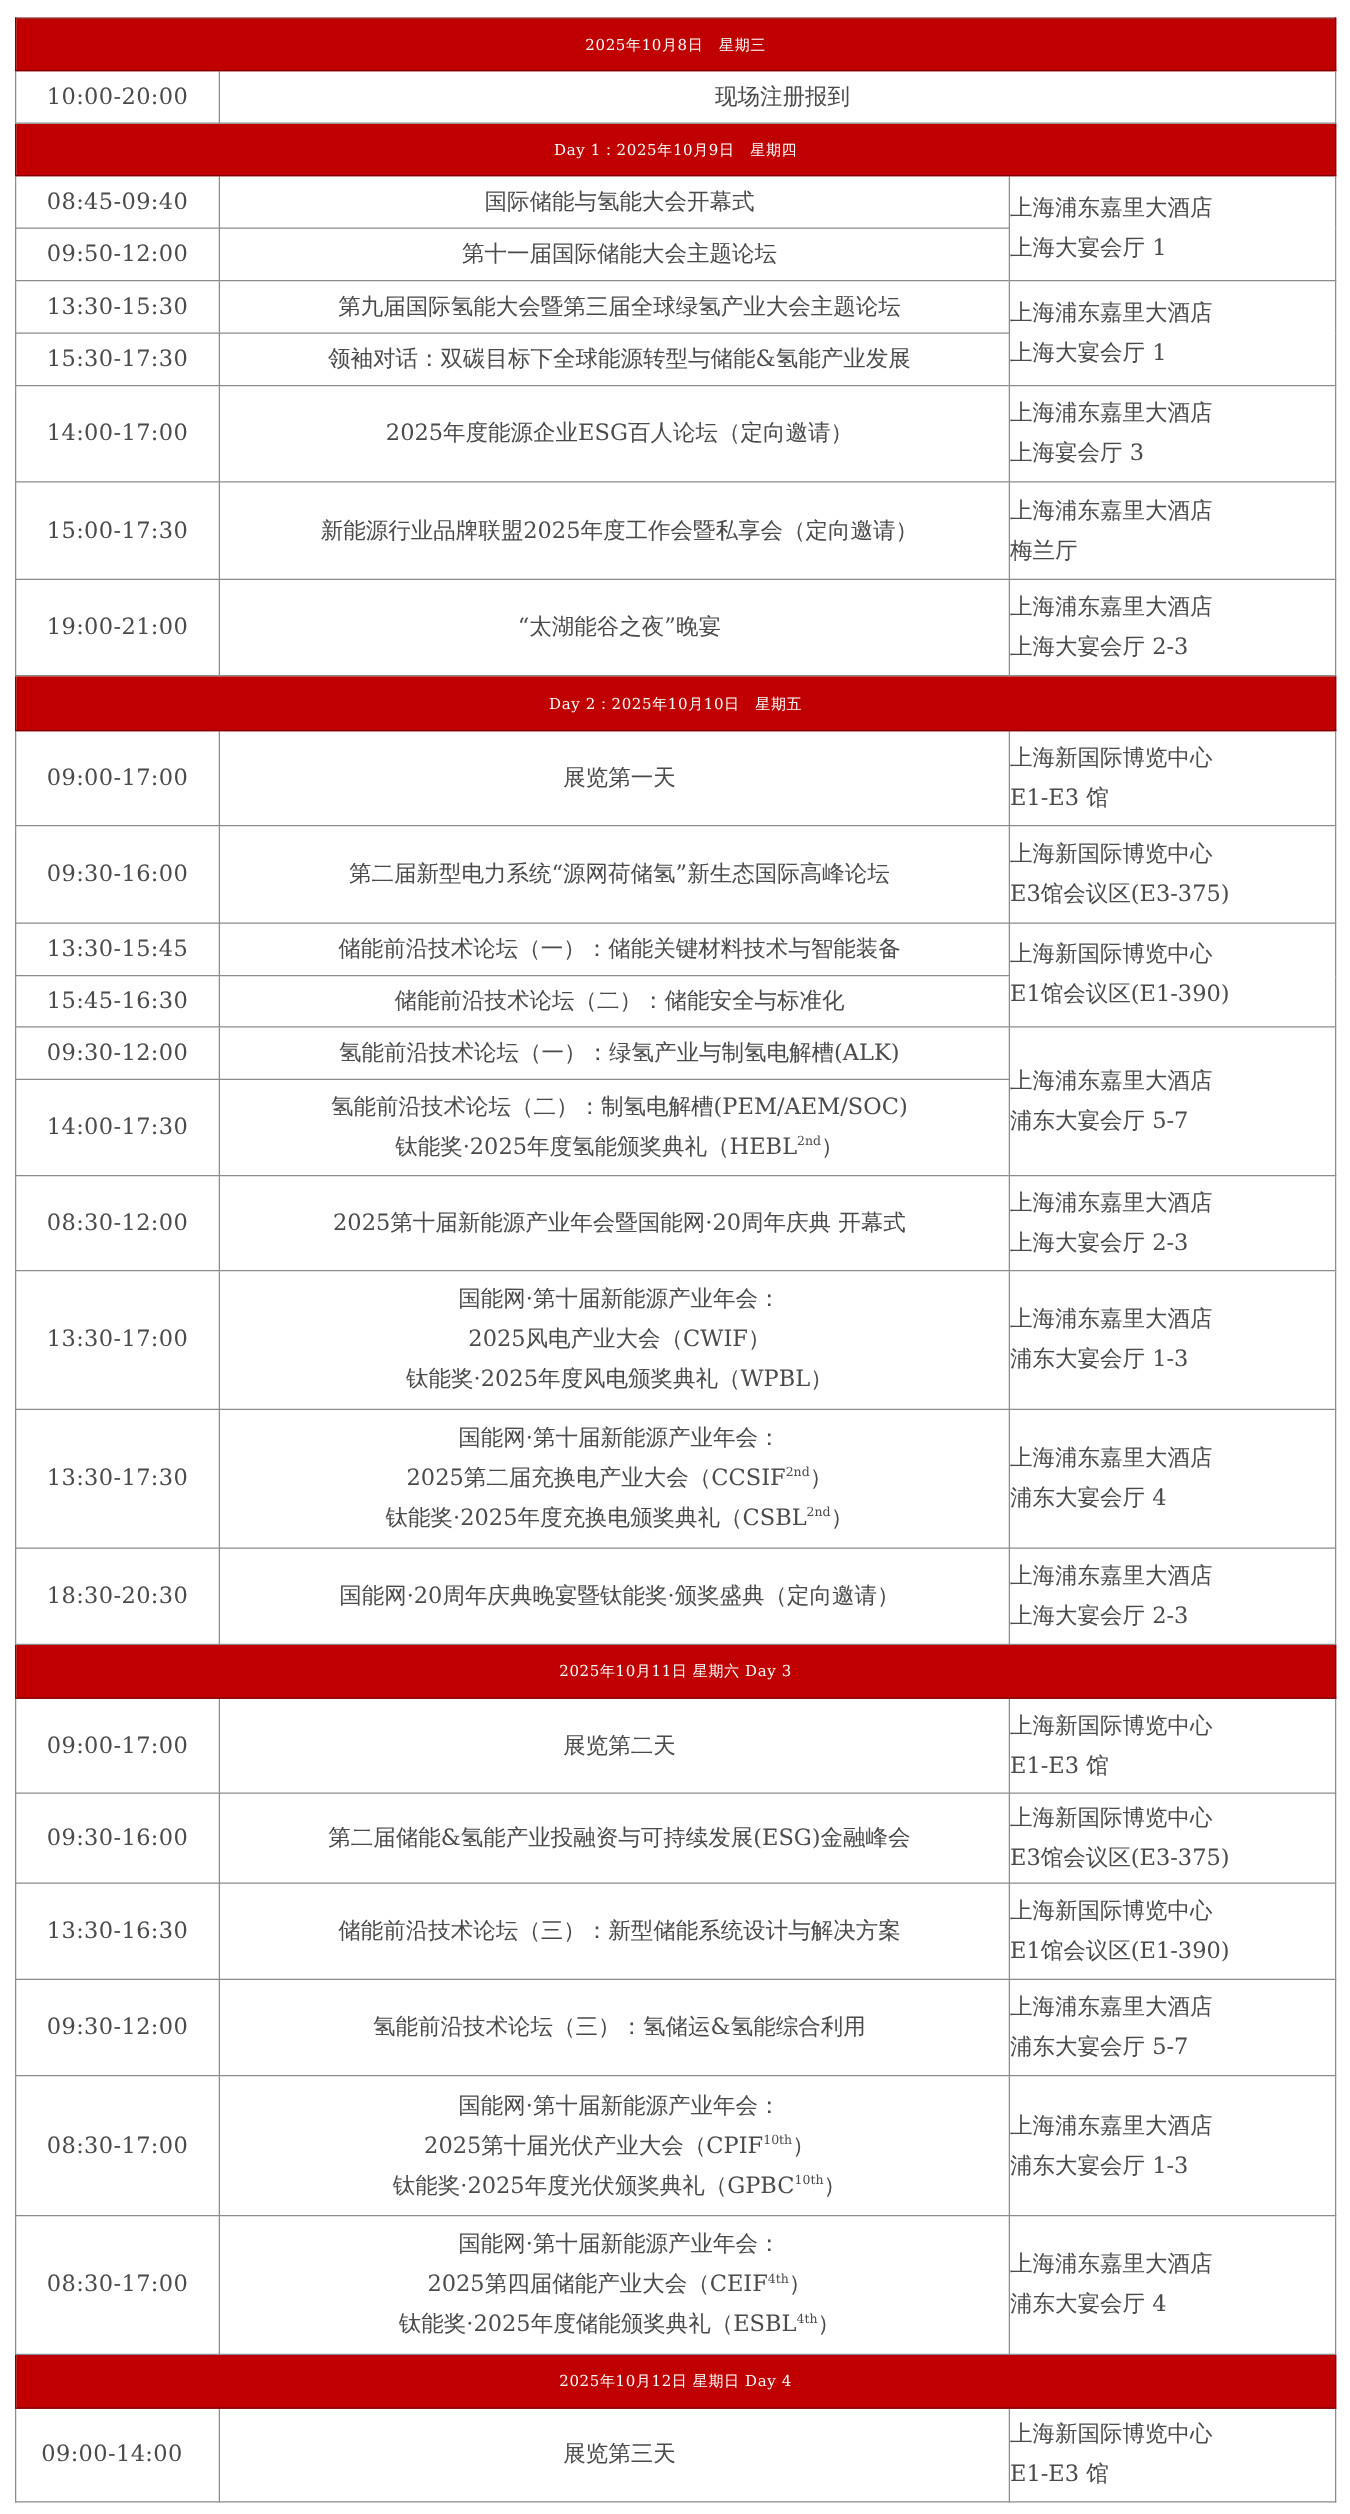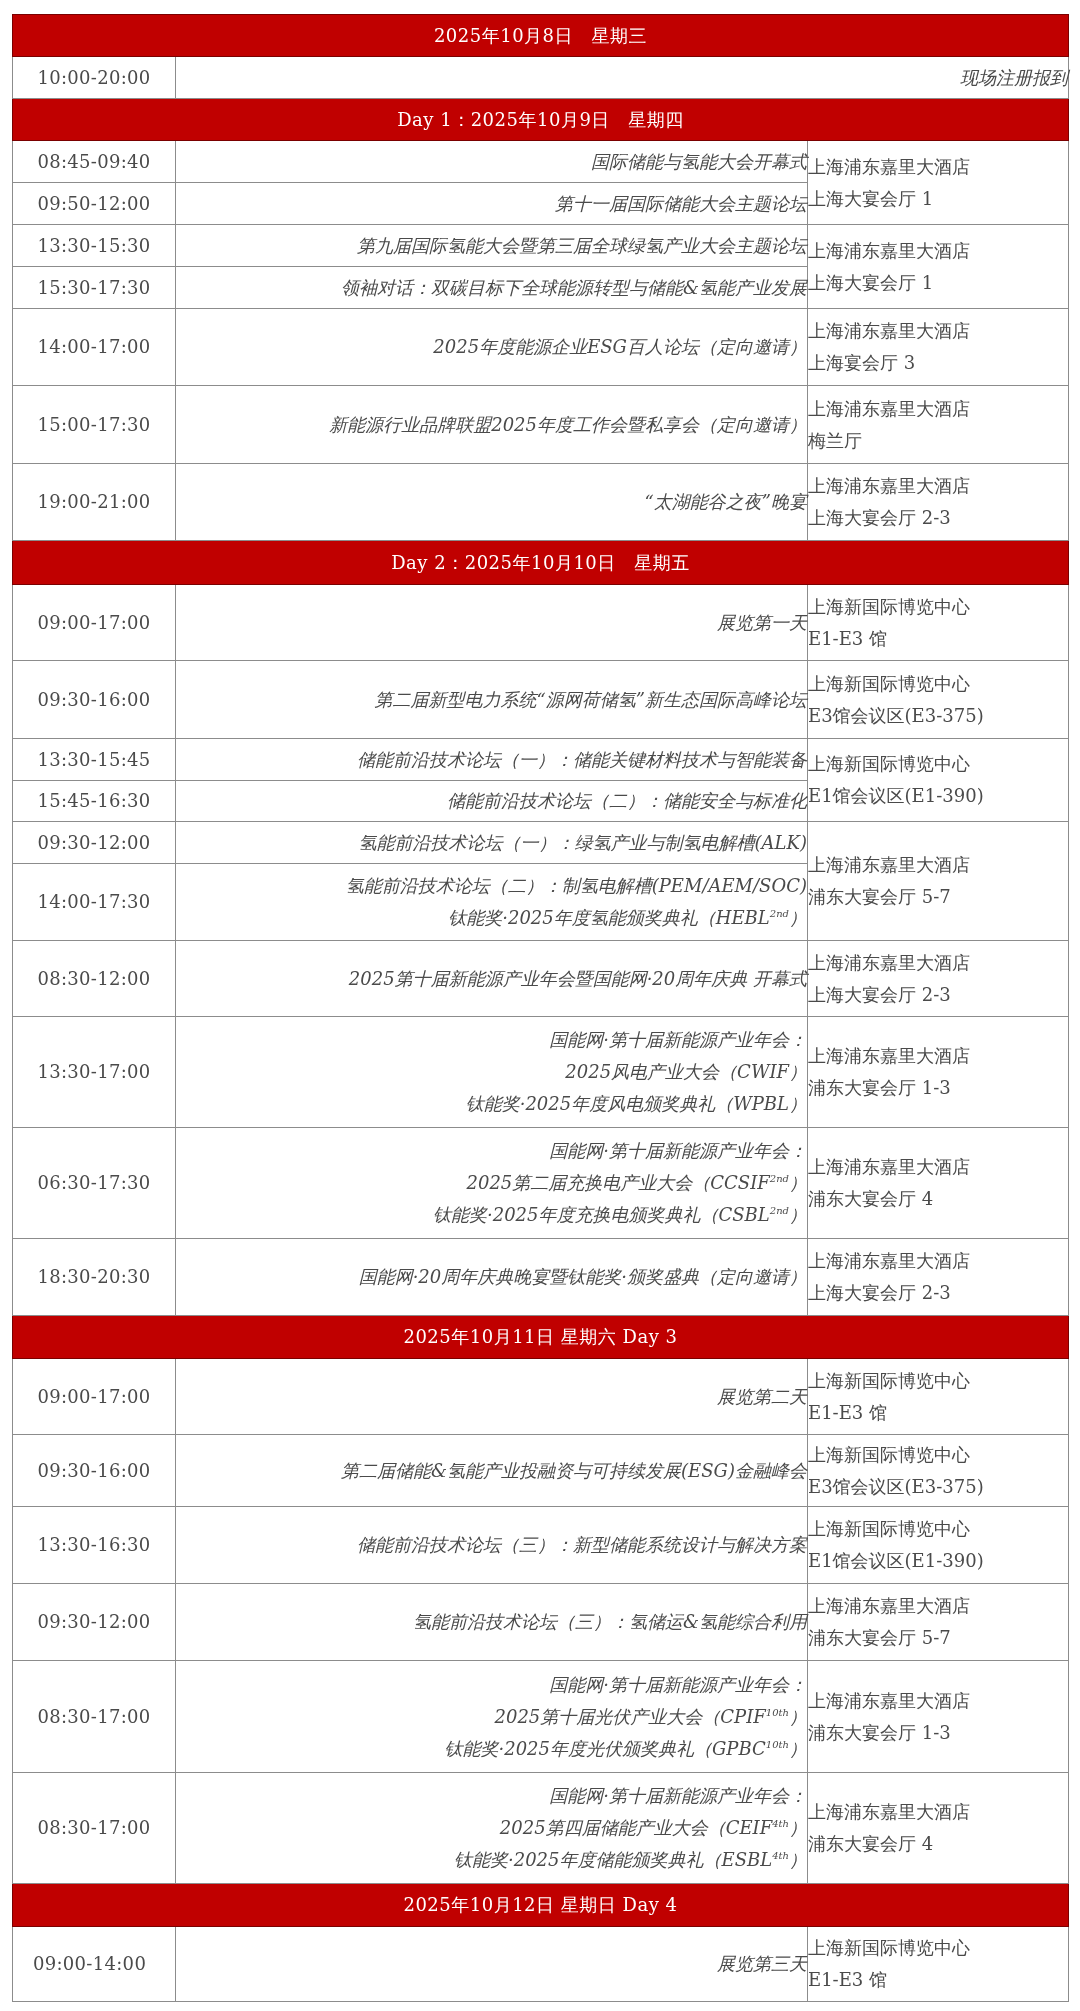--- a/index.html
+++ b/index.html
@@ -6,24 +6,24 @@
   body { width: 1080px; height: 2011px; position: relative; overflow: hidden;
          font-family: "DejaVu Serif", "Liberation Serif", serif; color: #4a4a4a; }
   table.sched { position: absolute; left: 12px; top: 14px; width: 1056px;
                 border-collapse: collapse; table-layout: fixed; }
   table.sched td { border: 1.5px solid #8c8c8c; padding: 0; font-size: 18px;
                    line-height: 32px; vertical-align: middle; }
   col.c-time { width: 163px; }
   col.c-event { width: 632px; }
   col.c-loc { width: 261px; }
   tr.day-hdr td { background: #c00000; color: #ffffff; text-align: center;
-                  border: 1.5px solid #7a0000; font-size: 18px; letter-spacing: 0.5px; }
+                  border: 1.5px solid #7a0000; font-size: 12px; letter-spacing: 0.5px; }
   td.time { text-align: center; letter-spacing: 0.3px; }
   td.time.left { text-align: left; padding-left: 20px; }
-  td.event { padding-left: 8px !important; text-align: right; font-style: italic; }
+  td.event { padding-left: 8px !important; text-align: center; }
   td.loc { text-align: left; }
   .line { display: block; }
   sup { font-size: 10px; line-height: 0; vertical-align: super; }
 </style>
 </head>
 <body>
 
 <table class="sched">
   <colgroup>
       <col class="c-time">
@@ -180,21 +180,21 @@
         <span class="line">国能网·第十届新能源产业年会：</span>
         <span class="line">2025风电产业大会（CWIF）</span>
         <span class="line">钛能奖·2025年度风电颁奖典礼（WPBL）</span>
       </td>
       <td class="loc">
           <span class="line">上海浦东嘉里大酒店</span>
           <span class="line">浦东大宴会厅 1-3</span>
         </td>
     </tr>
     <tr style="height:111px">
-      <td class="time">06:30-17:30</td>
+      <td class="time">13:30-17:30</td>
       <td class="event">
         <span class="line">国能网·第十届新能源产业年会：</span>
         <span class="line"><span>2025第二届充换电产业大会（CCSIF</span><sup>2nd</sup><span>）</span></span>
         <span class="line"><span>钛能奖·2025年度充换电颁奖典礼（CSBL</span><sup>2nd</sup><span>）</span></span>
       </td>
       <td class="loc">
           <span class="line">上海浦东嘉里大酒店</span>
           <span class="line">浦东大宴会厅 4</span>
         </td>
     </tr>

